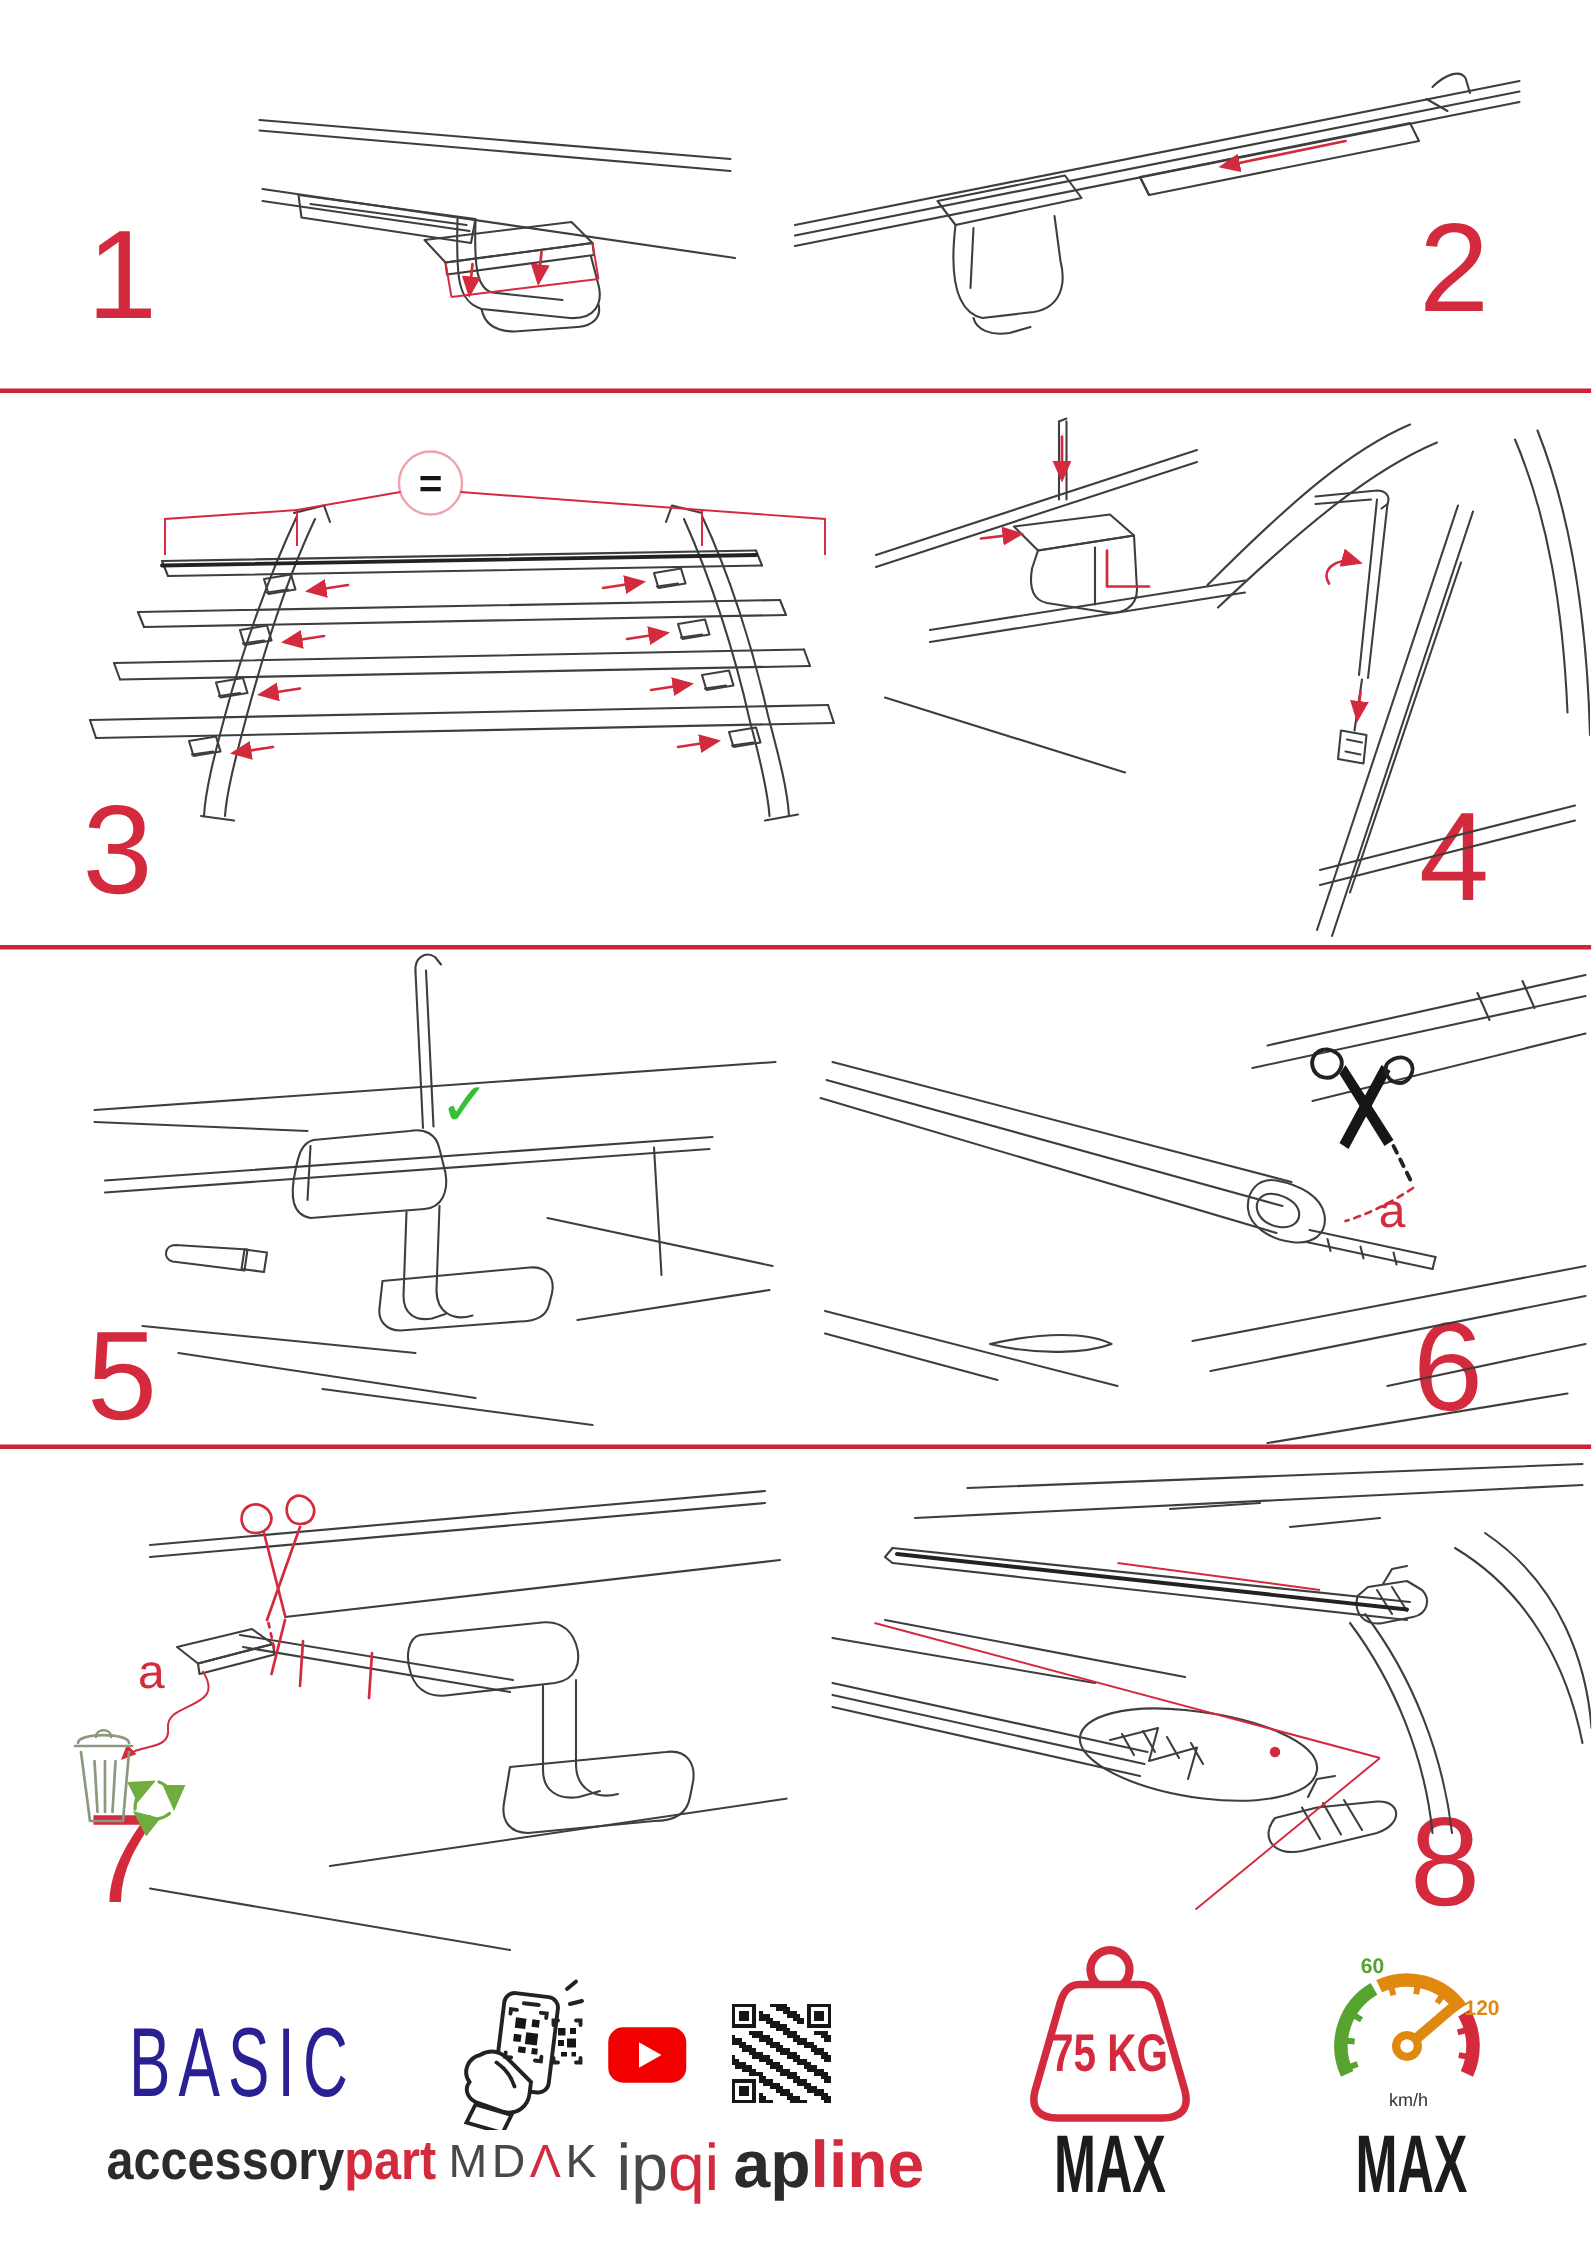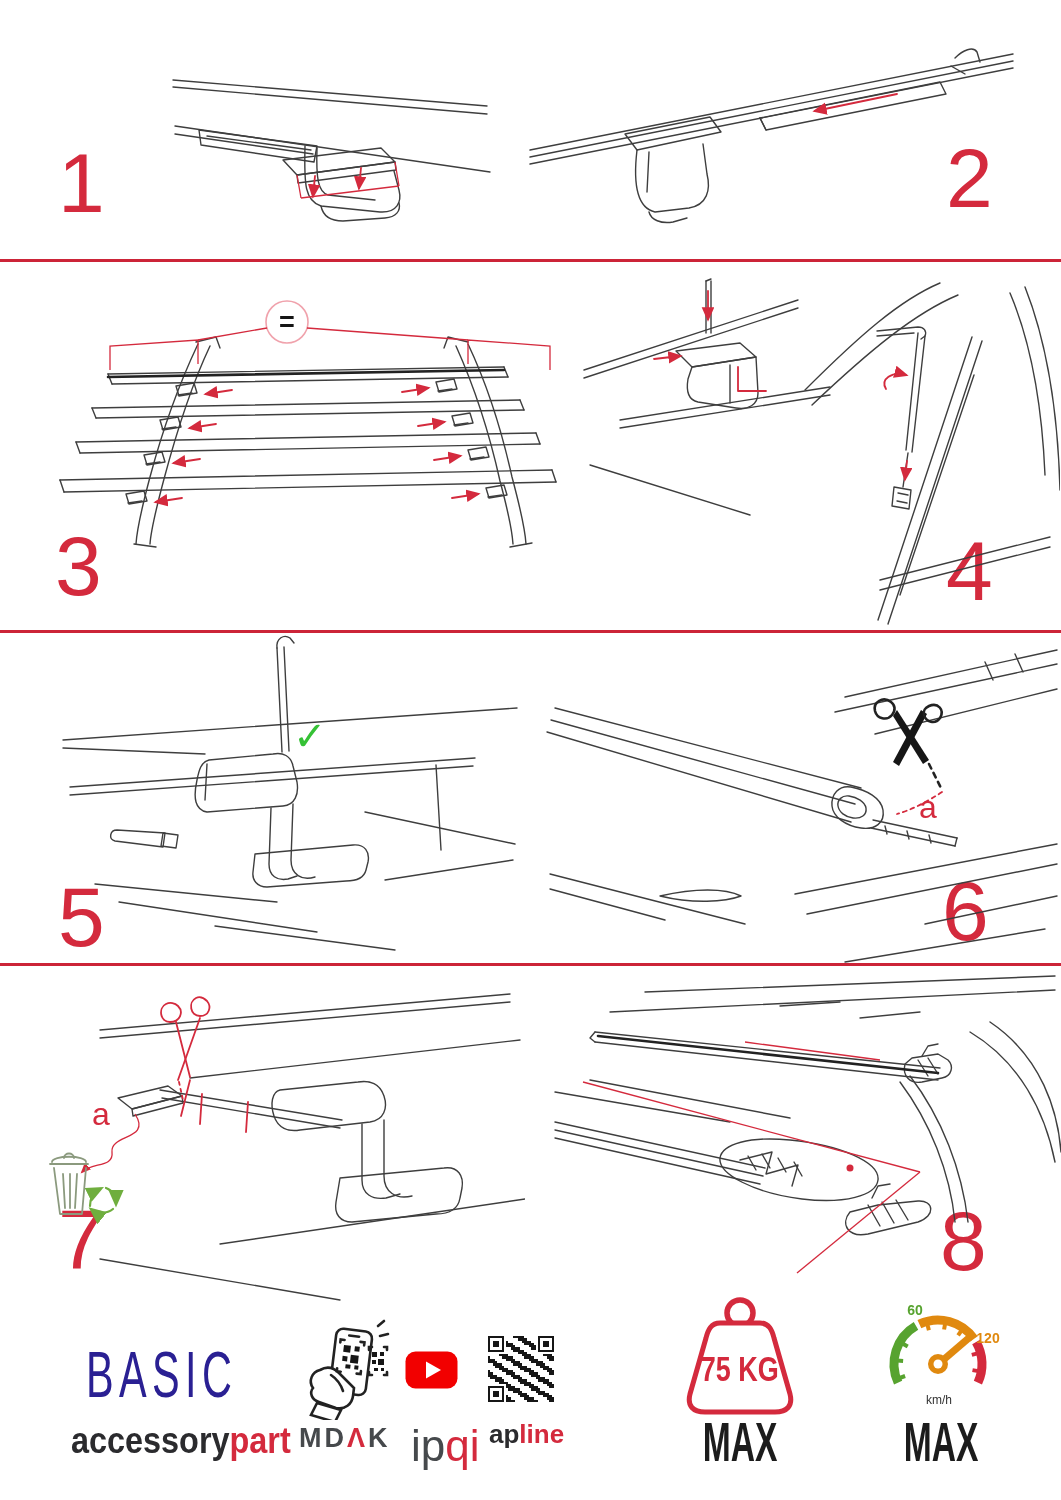--- a/index.html
+++ b/index.html
@@ -15,24 +15,24 @@
   g.redthin{stroke:#d42a3d;fill:none;stroke-width:1.3;}
   g.pink{stroke:#f0a2ac;fill:none;stroke-width:1.6;}
   g.trash{stroke:#8b9a7e;fill:none;stroke-width:1.8;stroke-linecap:round;stroke-linejoin:round;}
   g.recycle{stroke:#6fae3e;fill:none;stroke-width:2.2;stroke-linecap:round;}
   g.blackfill{fill:#161616;stroke:none;}
   .logo-basic{position:absolute;left:86px;top:1336px;color:#2a2093;font-size:46px;font-weight:400;
       letter-spacing:6px;transform:scale(.9,1.42);transform-origin:left top;white-space:nowrap;}
   .logo-ap{position:absolute;left:71px;top:1419px;font-size:36px;font-weight:bold;letter-spacing:0;
       transform:scale(.9,1.02);transform-origin:left top;white-space:nowrap;}
   .logo-ap .black{color:#2b2b2e;} .red-txt{color:#d42a3d;}
-  .logo-mdak{position:absolute;left:299px;top:1423px;font-size:27px;font-weight:bold;letter-spacing:3px;
+  .logo-mdak{position:absolute;left:299px;top:1423px;font-size:31px;font-weight:normal;letter-spacing:3px;
       color:#46494c;white-space:nowrap;}
   .logo-ipqi{position:absolute;left:411px;top:1421px;font-size:44px;font-weight:400;color:#46494c;white-space:nowrap;}
-  .logo-apline{position:absolute;left:489px;top:1419px;font-size:26px;font-weight:bold;color:#2b2b2e;
+  .logo-apline{position:absolute;left:489px;top:1419px;font-size:44px;font-weight:bold;color:#2b2b2e;
       letter-spacing:0px;white-space:nowrap;}
   .max-label{position:absolute;width:110px;text-align:center;color:#1c1c1c;font-size:42px;font-weight:bold;
       transform:scale(.8,1.3);transform-origin:center top;}
 </style>
 </head>
 <body>
 
 <div class="page">
 
   <svg width="0" height="0" style="position:absolute">

